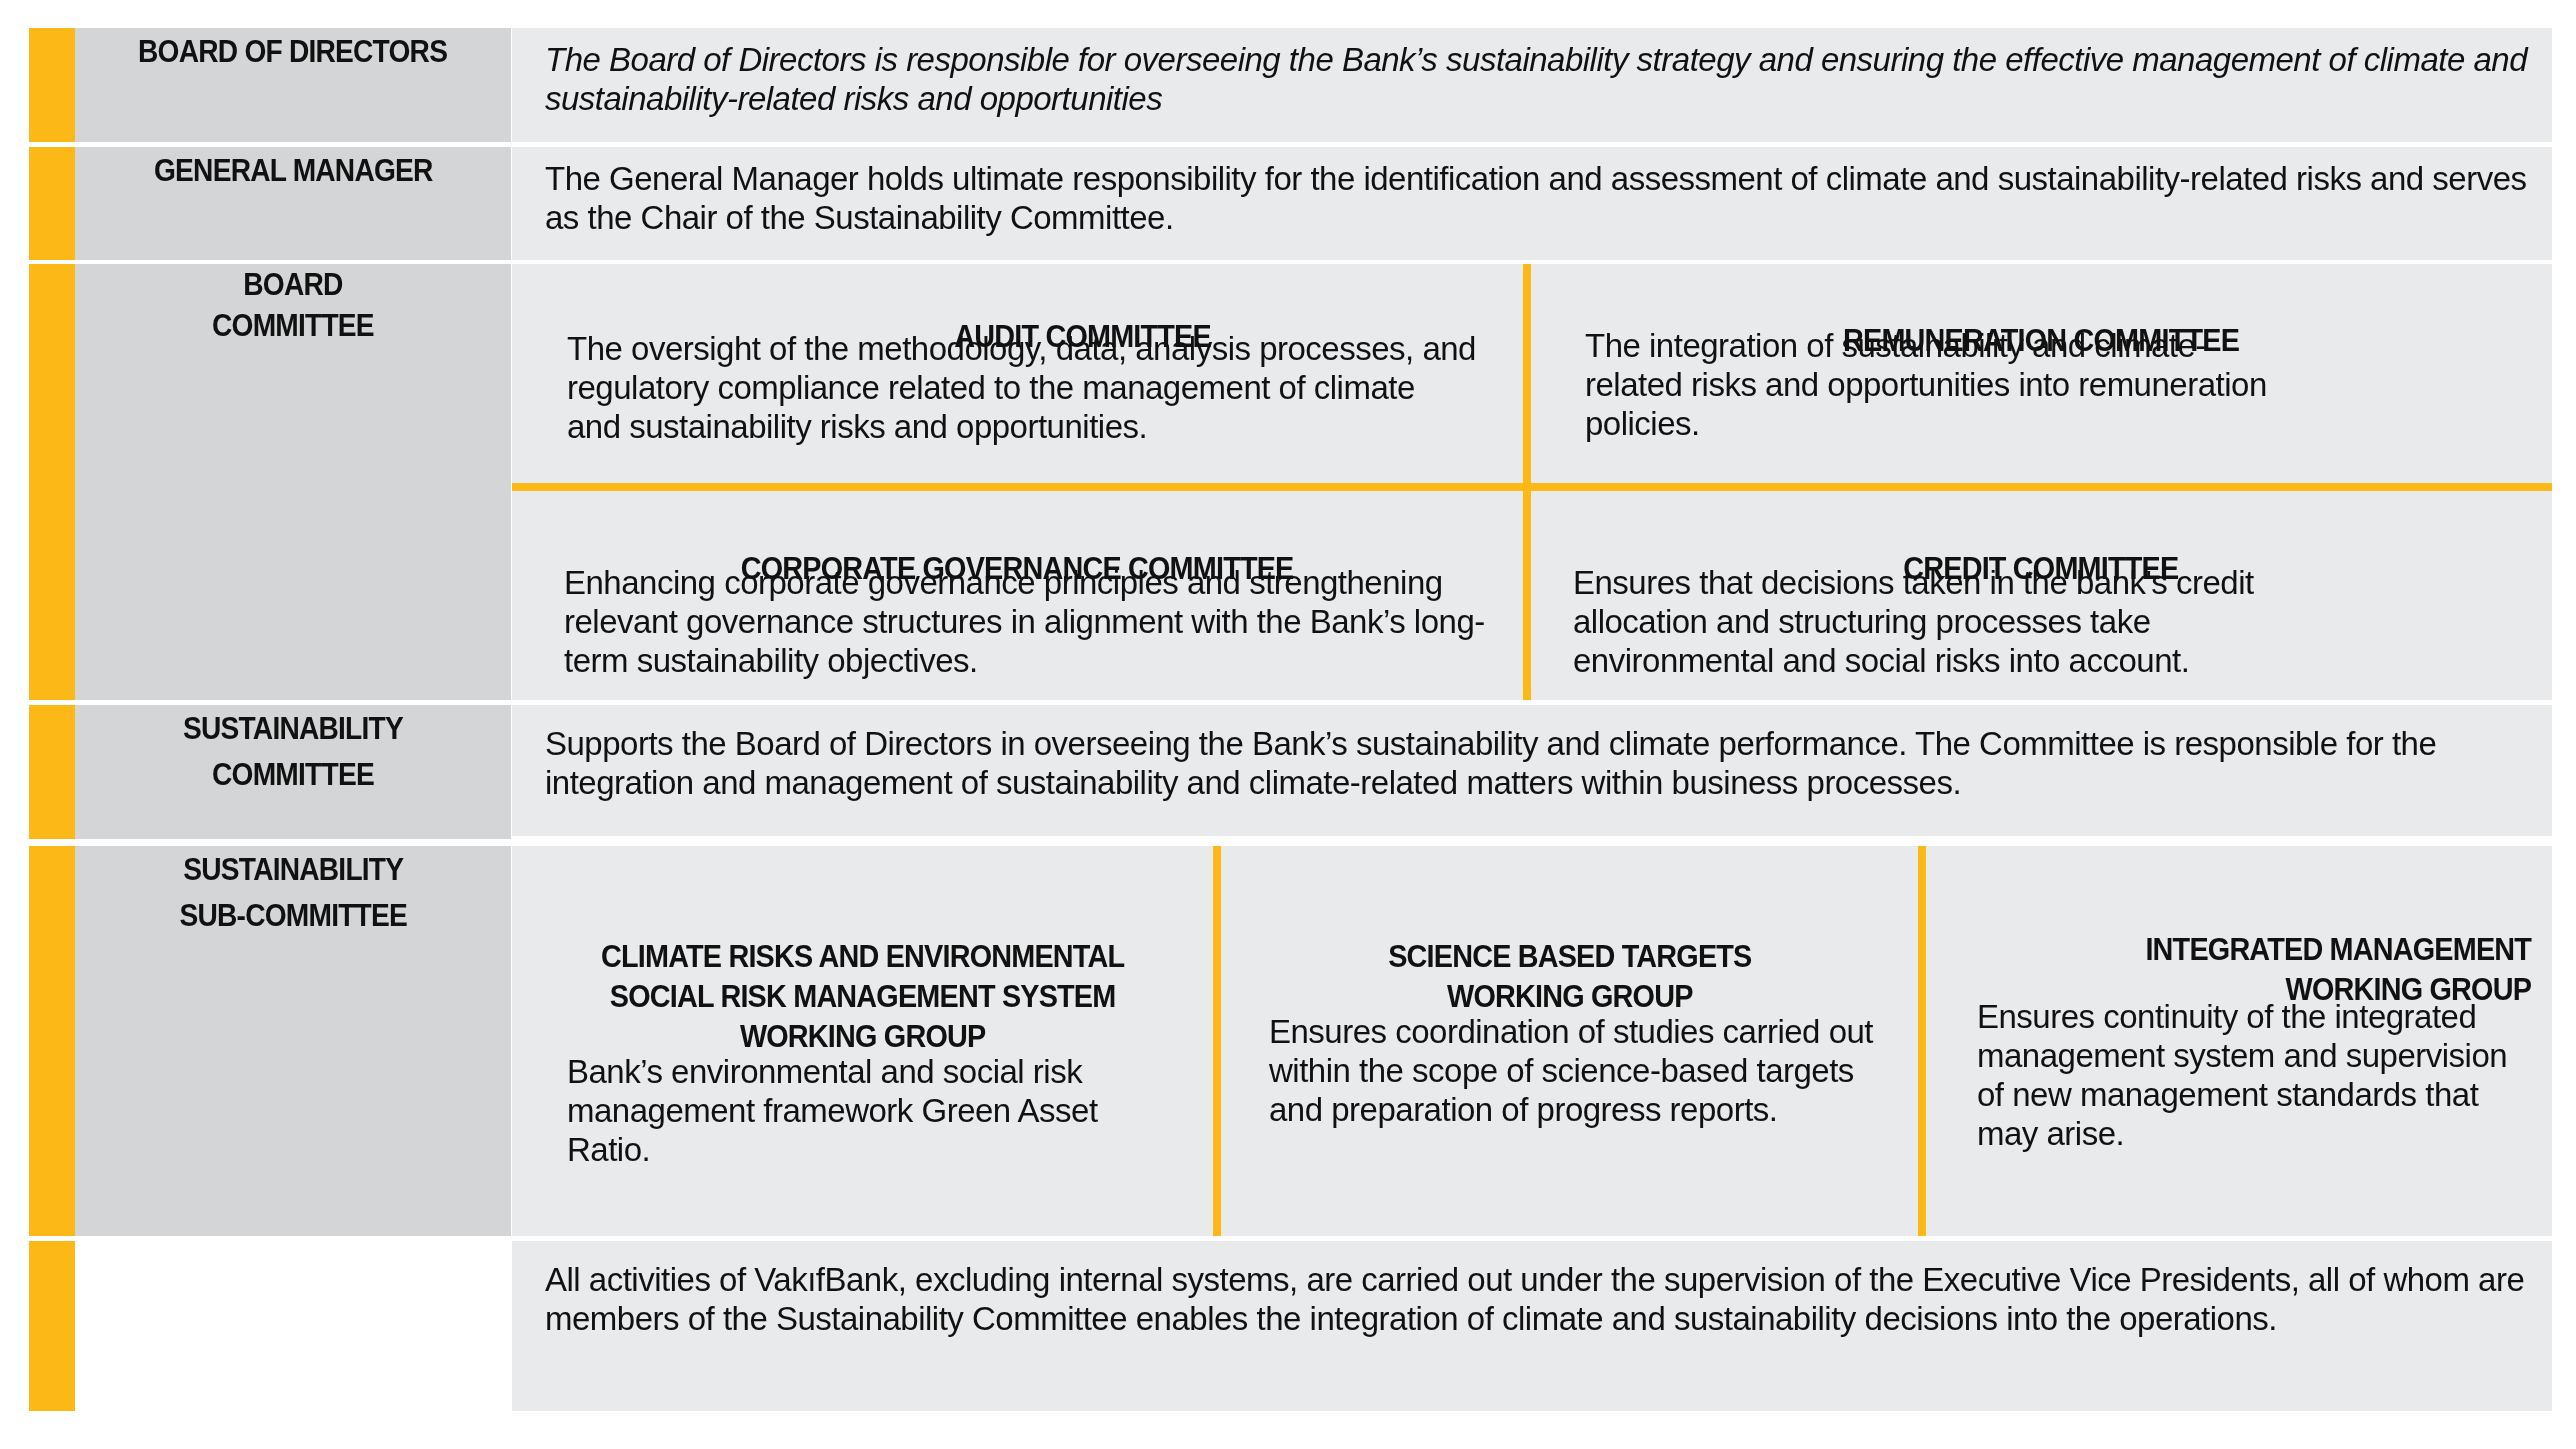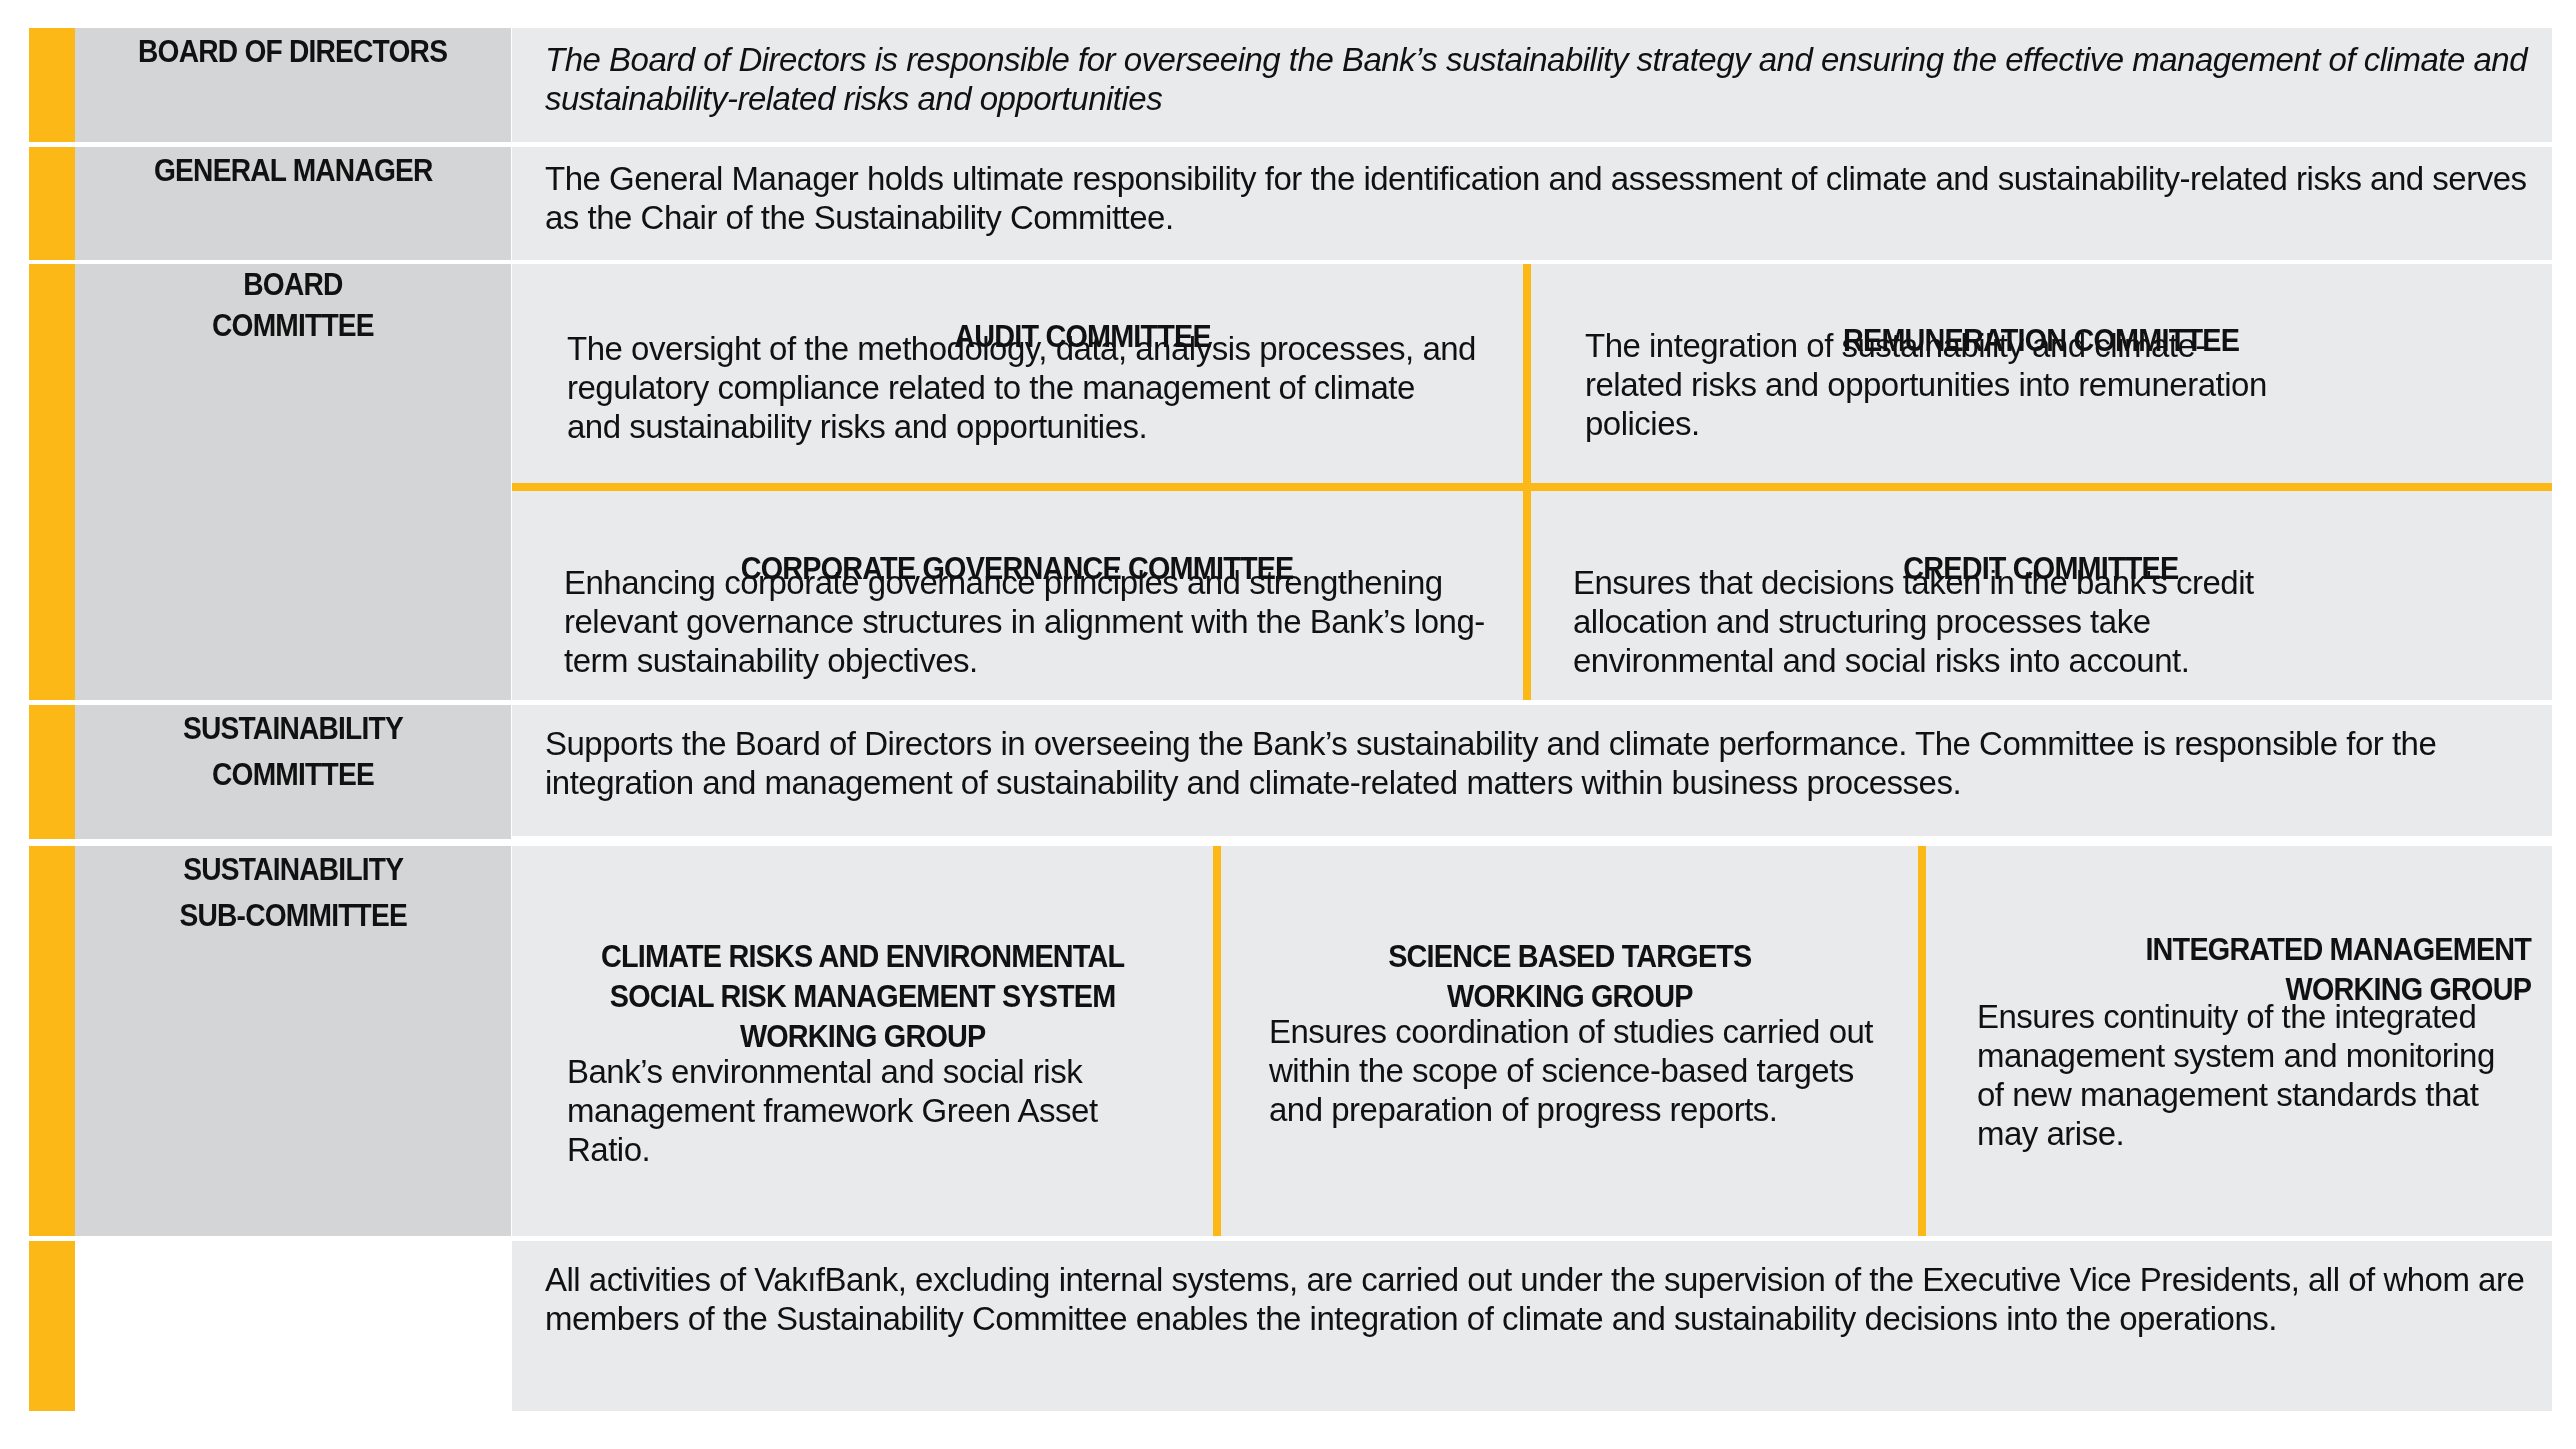--- a/index.html
+++ b/index.html
@@ -116,21 +116,21 @@
 WORKING GROUP</span>
       </div>
       <div class="para" style="left:757px;top:166px;width:610px;">Ensures coordination of studies carried out within the scope of science-based targets and preparation of progress reports.</div>
     </div>
 
     <div>
       <div class="cell-head" style="left:1413px;width:627px;top:43px;text-align:right;">
         <span>INTEGRATED MANAGEMENT
 WORKING GROUP</span>
       </div>
-      <div class="para" style="left:1465px;top:151px;width:532px;">Ensures continuity of the integrated management system and monitoring of new management standards that may arise.</div>
+      <div class="para" style="left:1465px;top:151px;width:532px;">Ensures continuity of the integrated management system and supervision of new management standards that may arise.</div>
     </div>
     <div class="vline" style="left:701px;top:0;height:390px;"></div>
     <div class="vline" style="left:1406px;top:0;height:390px;"></div>
   </div>
 </div>
 
 <div class="row" style="top:1241px;height:170px;">
   <div class="accent"></div>
   <div class="content">
     <div class="para" style="left:33px;top:19px;width:1984px;">All activities of VakıfBank, excluding internal systems, are carried out under the supervision of the Executive Vice Presidents, all of whom are members of the Sustainability Committee enables the integration of climate and sustainability decisions into the operations.</div>

